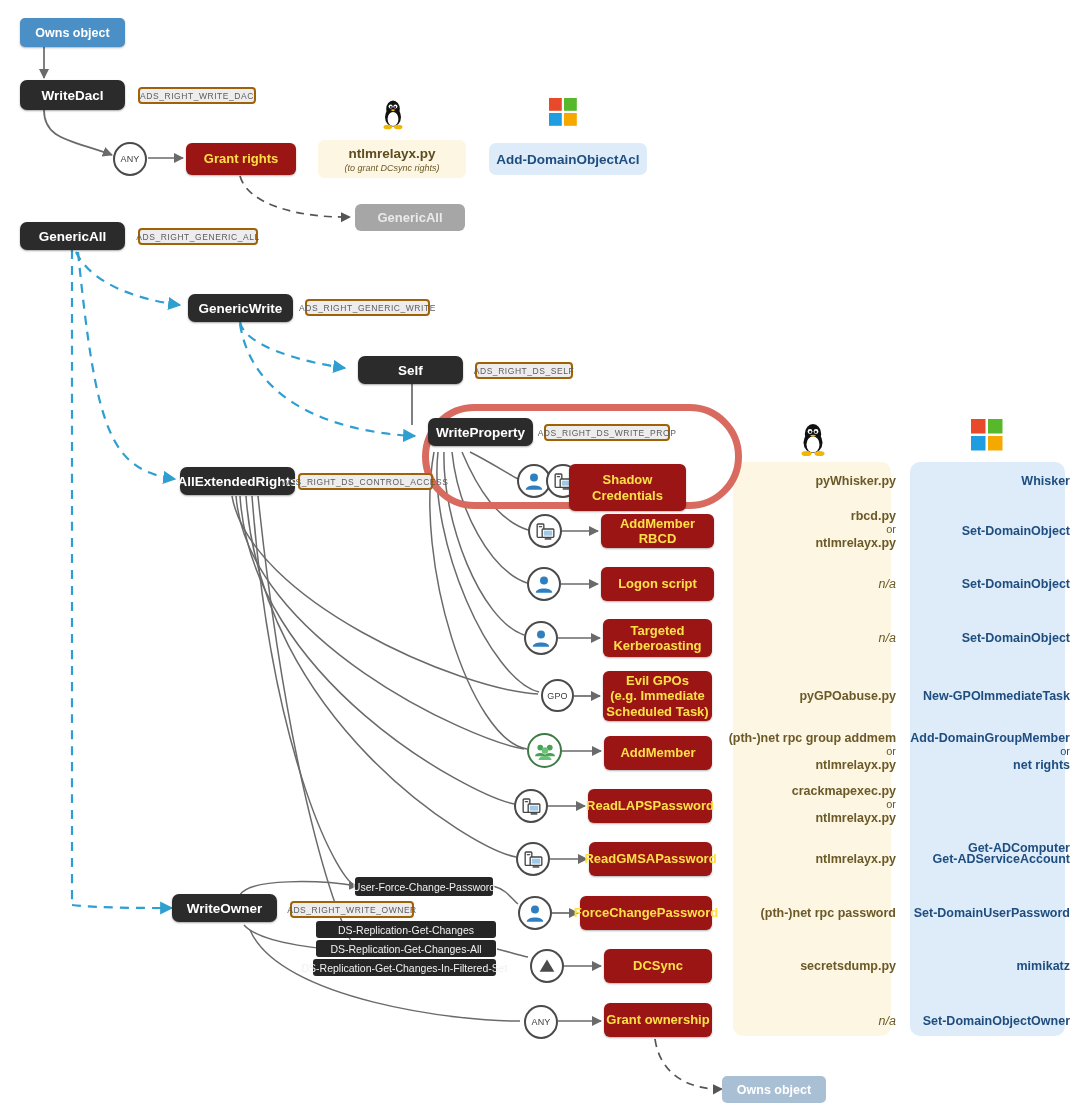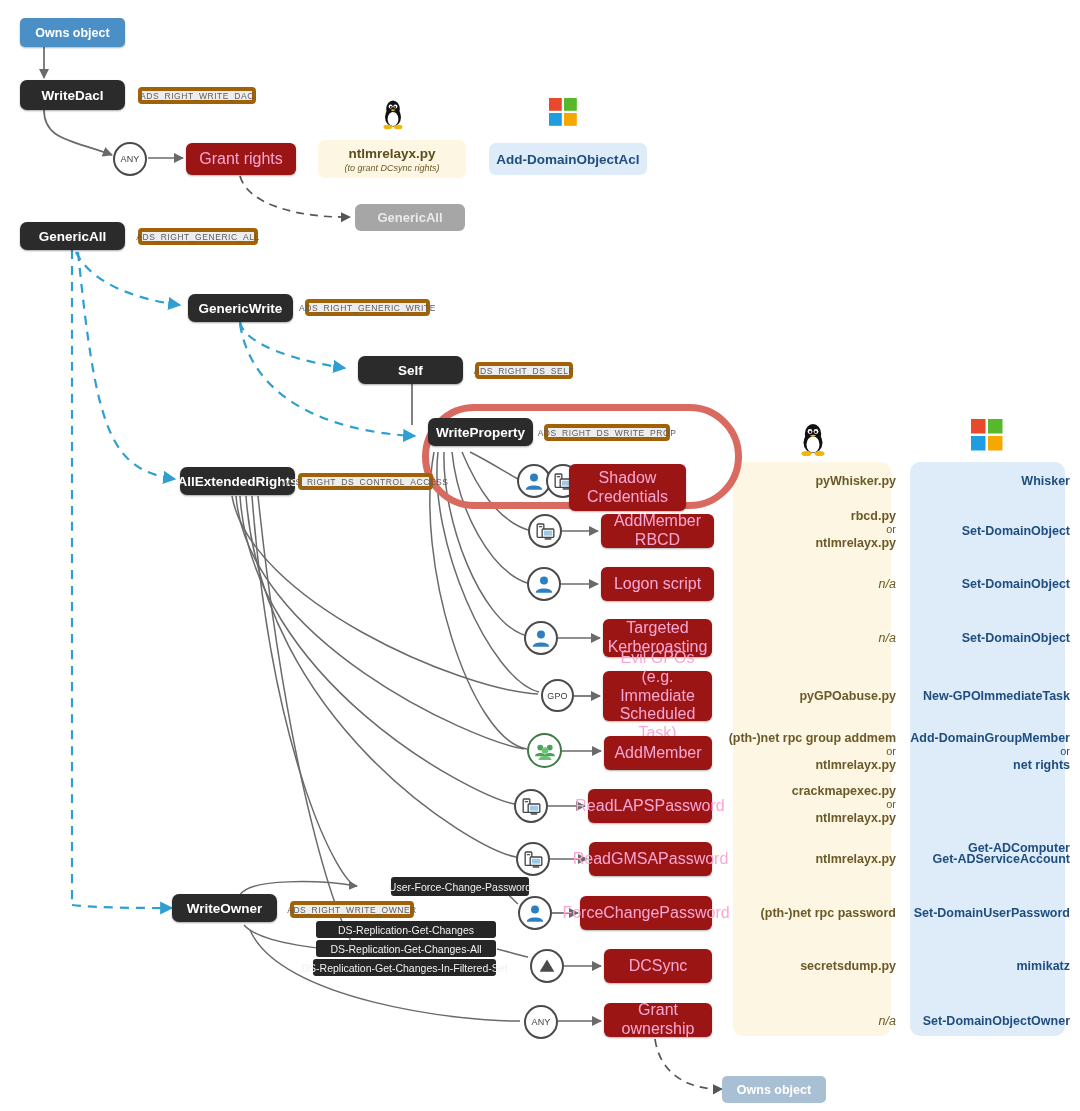--- a/index.html
+++ b/index.html
@@ -4,24 +4,24 @@
 <style>
   html,body{margin:0;padding:0;background:#ffffff;}
   body{font-family:"Liberation Sans",sans-serif;}
   #stage{position:relative;width:1080px;height:1111px;overflow:hidden;background:#fff;}
   svg#wires{position:absolute;left:0;top:0;width:1080px;height:1111px;pointer-events:none;}
 
   .node{position:absolute;box-sizing:border-box;display:flex;align-items:center;justify-content:center;text-align:center;border-radius:7px;}
   .right-node{background:#2b2b2b;color:#fff;font-weight:bold;font-size:13.5px;box-shadow:0 1px 2px rgba(0,0,0,.35);}
   .owns{background:#4b8fc7;color:#fff;font-weight:bold;font-size:12.5px;border-radius:5px;box-shadow:0 1px 2px rgba(0,0,0,.3);}
   .owns-faded{background:#a9bfd4;color:#ffffff;font-weight:bold;font-size:12.5px;border-radius:5px;}
-  .attack{background:#9c1515;color:#f9a8d4;font-weight:normal;font-size:16px;border-radius:6px;line-height:1.18;box-shadow:0 1px 2px rgba(0,0,0,.3);}
+  .attack{background:#9c1515;color:#fde047;font-weight:bold;font-size:13px;border-radius:6px;line-height:1.18;box-shadow:0 1px 2px rgba(0,0,0,.3);}
   .grey-node{background:#a6a6a6;color:#eaeaea;font-weight:bold;font-size:13px;border-radius:6px;}
   .const{position:absolute;box-sizing:border-box;display:flex;align-items:center;justify-content:center;
-         background:#ededed;border:4px solid #a16207;border-radius:4px;color:#5c5c5c;
+         background:#ededed;border:2px solid #a16207;border-radius:4px;color:#5c5c5c;
          font-size:8.5px;letter-spacing:.55px;white-space:nowrap;font-family:"Liberation Sans",sans-serif;}
   .ace-node{position:absolute;box-sizing:border-box;display:flex;align-items:center;justify-content:center;
          background:#262626;color:#f0f0f0;font-size:10.5px;border-radius:3px;white-space:nowrap;}
 
   .toolcol{position:absolute;box-sizing:border-box;border-radius:10px;}
   .toolcol.linux{background:#fcf6e3;}
   .toolcol.win{background:#ddecf8;}
   .toolcell{position:absolute;width:100%;left:0;text-align:right;font-size:12.5px;font-weight:bold;line-height:1.18;}
   .toolcell.lin{color:#6b5a28;}
   .toolcell.wn{color:#1f4d80;}
@@ -218,21 +218,21 @@
 
   <div class="node right-node" style="left:428px;top:418px;width:105px;height:28px;">WriteProperty</div>
   <div class="const" style="left:544px;top:424px;width:126px;height:17px;">ADS_RIGHT_DS_WRITE_PROP</div>
 
   <div class="node right-node" style="left:180px;top:467px;width:115px;height:28px;">AllExtendedRights</div>
   <div class="const" style="left:298px;top:473px;width:135px;height:17px;">ADS_RIGHT_DS_CONTROL_ACCESS</div>
 
   <div class="node right-node" style="left:172px;top:894px;width:105px;height:28px;">WriteOwner</div>
   <div class="const" style="left:290px;top:901px;width:124px;height:17px;">ADS_RIGHT_WRITE_OWNER</div>
 
-  <div class="ace-node" style="left:355px;top:877px;width:138px;height:19px;margin-left:36px;">User-Force-Change-Password</div>
+  <div class="ace-node" style="left:355px;top:877px;width:138px;height:19px;">User-Force-Change-Password</div>
   <div class="ace-node" style="left:316px;top:921px;width:180px;height:17px;">DS-Replication-Get-Changes</div>
   <div class="ace-node" style="left:316px;top:940px;width:180px;height:17px;">DS-Replication-Get-Changes-All</div>
   <div class="ace-node" style="left:313px;top:959px;width:183px;height:17px;">DS-Replication-Get-Changes-In-Filtered-Set</div>
 
   <div class="badge" style="left:517px;top:464px;width:34px;height:34px;">
     <svg viewBox="0 0 30 30" width="26" height="26">
         <circle cx="15" cy="11" r="4.6" fill="#2d7fc1"></circle>
         <path d="M5.5 25 C5.5 18.5 24.5 18.5 24.5 25 Z" fill="#2d7fc1"></path>
       </svg>
   </div>

